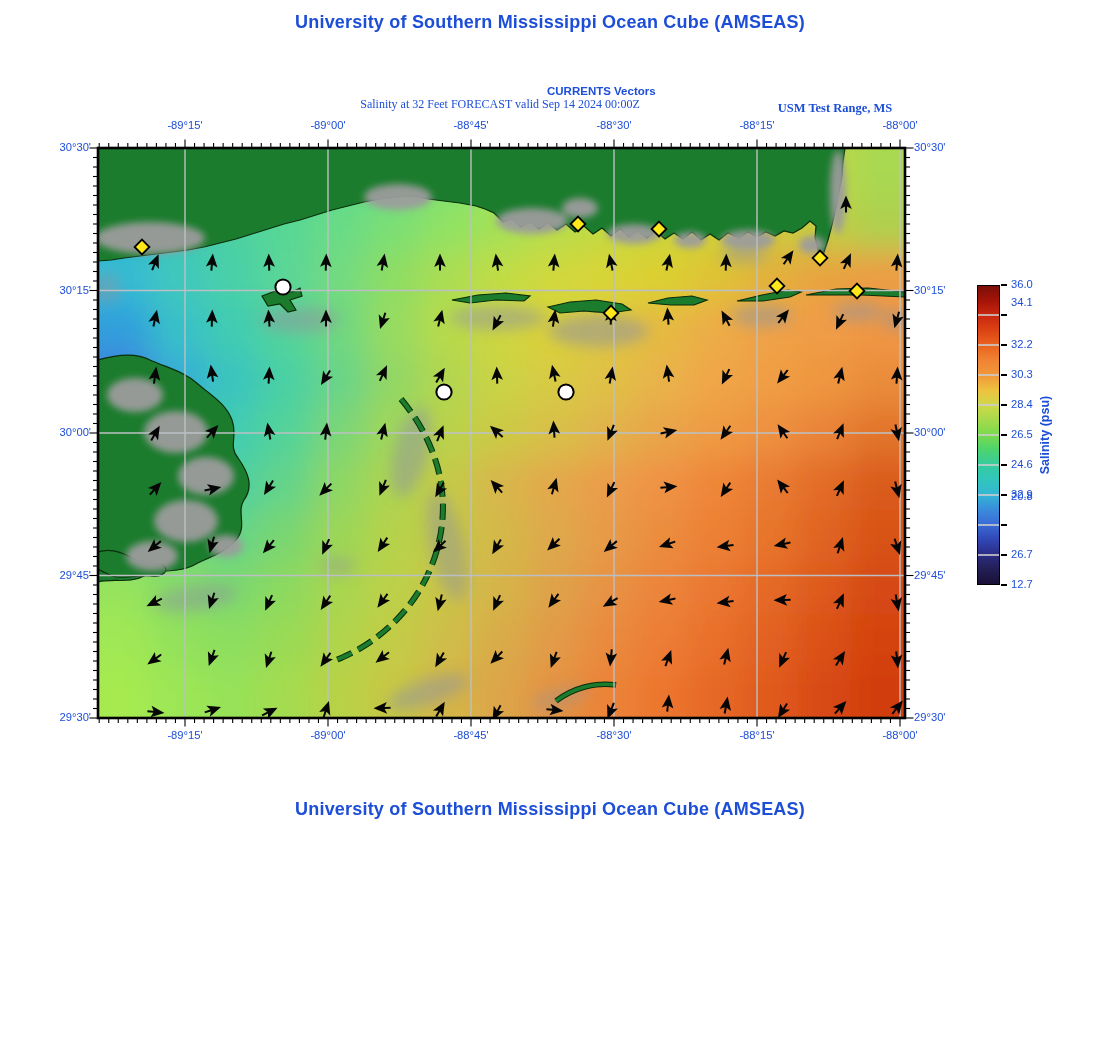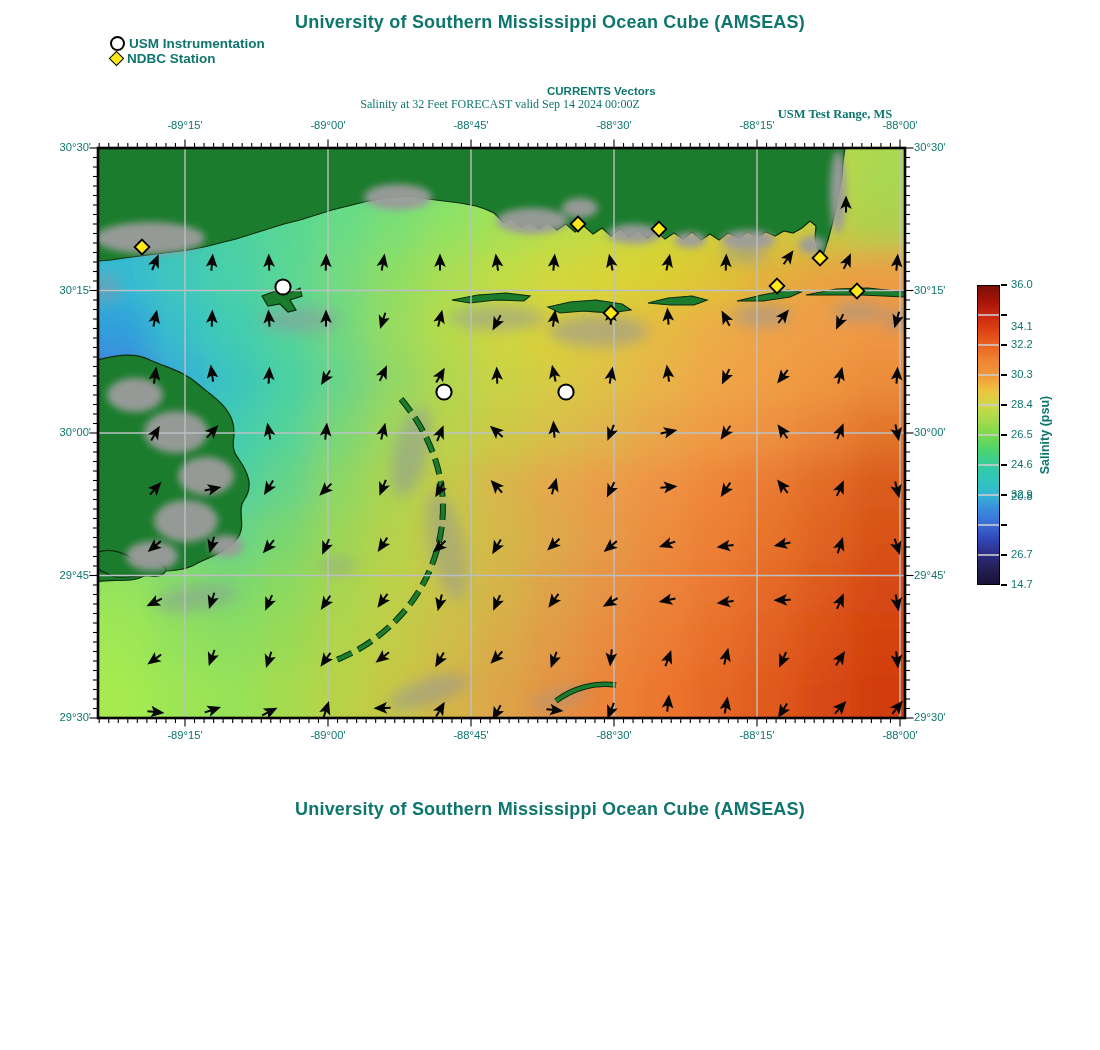--- a/index.html
+++ b/index.html
@@ -1,17 +1,17 @@
 <!DOCTYPE html>
 <html><head>
 <meta charset="utf-8">
 <style>
   html,body{margin:0;padding:0;background:#ffffff;}
   #page{position:relative;width:1100px;height:1050px;background:#fff;overflow:hidden;
-        font-family:"Liberation Sans",sans-serif;color:#0f766e;}
+        font-family:"Liberation Sans",sans-serif;color:#1d4ed8;}
   .abs{position:absolute;}
   .title{width:1100px;text-align:center;font-size:18px;font-weight:bold;letter-spacing:0.2px;}
   .subtitle{left:150px;width:700px;text-align:center;font-family:"Liberation Serif",serif;
             font-size:12px;font-weight:normal;}
   .range-label{left:760px;width:150px;text-align:center;font-family:"Liberation Serif",serif;
                font-size:12.5px;font-weight:bold;}
   .legend{left:110px;top:36px;}
   .legend-row{display:flex;align-items:center;height:15px;}
   .legend-marker-circle{width:11px;height:11px;border:2.2px solid #000;border-radius:50%;
                         background:#fff;margin-right:4px;flex:0 0 auto;}
@@ -29,35 +29,25 @@
             font-weight:bold;transform:rotate(-90deg);}
   svg text{font-family:"Liberation Sans",sans-serif;}
 </style>
 </head>
 <body>
 
 <div id="page">
 
   <div class="abs title" style="top:12px;">University of Southern Mississippi Ocean Cube (AMSEAS)</div>
 
-  <div class="abs legend">
-    <div class="legend-row">
-      <span class="legend-marker-circle"></span>
-      <span class="legend-label">USM Instrumentation</span>
-    </div>
-    <div class="legend-row">
-      <span class="legend-marker-diamond"></span>
-      <span class="legend-label">NDBC Station</span>
-    </div>
-  </div>
 
   <div class="abs currents-caption">CURRENTS Vectors</div>
 
   <div class="abs subtitle" style="top:97px;">Salinity at 32 Feet FORECAST valid Sep 14 2024 00:00Z</div>
-  <div class="abs range-label" style="top:107px;font-family:Liberation Serif, serif;">USM Test Range, MS</div>
+  <div class="abs range-label" style="top:101px;font-family:Liberation Serif, serif;">USM Test Range, MS</div>
 
   <svg id="map-svg" class="abs" style="left:0;top:0;" width="1100" height="1050">
     <defs>
       <clipPath id="mapClip">
           <rect x="98" y="148" width="807" height="570"></rect>
         </clipPath>
       <filter id="fieldBlur" x="-20%" y="-20%" width="140%" height="140%">
         <feGaussianBlur stdDeviation="16"></feGaussianBlur>
       </filter>
       <filter id="softBlur" x="-50%" y="-50%" width="200%" height="200%">
@@ -836,21 +826,21 @@
       <div class="axis-label" style="left: 33px; top: 711px; width: 58px; text-align: right;">29°30'</div>
       <div class="axis-label" style="left: 914px; top: 711px; width: 58px; text-align: left;">29°30'</div>
     </div>
 
   <div class="abs cb-bar" id="cb-bar" style="background: linear-gradient(rgb(122, 15, 8) 0%, rgb(166, 20, 8) 5%, rgb(201, 40, 15) 10%, rgb(221, 68, 20) 15%, rgb(234, 100, 32) 20%, rgb(240, 132, 52) 25%, rgb(240, 152, 58) 30%, rgb(238, 194, 63) 35%, rgb(207, 217, 72) 40%, rgb(165, 218, 75) 45%, rgb(121, 218, 78) 50%, rgb(76, 212, 111) 55%, rgb(54, 203, 158) 60%, rgb(49, 198, 188) 65%, rgb(51, 182, 212) 70%, rgb(58, 140, 220) 75%, rgb(58, 108, 214) 80%, rgb(49, 71, 181) 85%, rgb(43, 45, 133) 90%, rgb(35, 31, 85) 95%, rgb(26, 16, 56) 100%);"></div>
   <div id="cb-ticks">
       <div class="cb-tickline" style="left: 1001px; top: 284.3px;"></div>
       <div class="cb-ticklabel" style="top: 278px;">36.0</div>
       <div class="cb-crossline" style="top: 314.2px;"></div>
       <div class="cb-tickline" style="left: 1001px; top: 314.3px;"></div>
-      <div class="cb-ticklabel" style="top: 320px;">34.1</div>
+      <div class="cb-ticklabel" style="top: 296px;">34.1</div>
       <div class="cb-crossline" style="top: 344.2px;"></div>
       <div class="cb-tickline" style="left: 1001px; top: 344.3px;"></div>
       <div class="cb-ticklabel" style="top: 338px;">32.2</div>
       <div class="cb-crossline" style="top: 374.2px;"></div>
       <div class="cb-tickline" style="left: 1001px; top: 374.3px;"></div>
       <div class="cb-ticklabel" style="top: 368px;">30.3</div>
       <div class="cb-crossline" style="top: 404.2px;"></div>
       <div class="cb-tickline" style="left: 1001px; top: 404.3px;"></div>
       <div class="cb-ticklabel" style="top: 398px;">28.4</div>
       <div class="cb-crossline" style="top: 434.2px;"></div>
@@ -862,18 +852,18 @@
       <div class="cb-crossline" style="top: 494.2px;"></div>
       <div class="cb-tickline" style="left: 1001px; top: 494.3px;"></div>
       <div class="cb-ticklabel" style="top: 488px;">32.9</div>
       <div class="cb-crossline" style="top: 524.2px;"></div>
       <div class="cb-tickline" style="left: 1001px; top: 524.3px;"></div>
       <div class="cb-ticklabel" style="top: 490px;">20.8</div>
       <div class="cb-crossline" style="top: 554.2px;"></div>
       <div class="cb-tickline" style="left: 1001px; top: 554.3px;"></div>
       <div class="cb-ticklabel" style="top: 548px;">26.7</div>
       <div class="cb-tickline" style="left: 1001px; top: 584.3px;"></div>
-      <div class="cb-ticklabel" style="top: 578px;">14.7</div>
+      <div class="cb-ticklabel" style="top: 578px;">12.7</div>
     </div>
   <div class="abs cb-label">Salinity (psu)</div>
 
   <div class="abs title" style="top:799px;">University of Southern Mississippi Ocean Cube (AMSEAS)</div>
 </div>
 
 </body></html>

